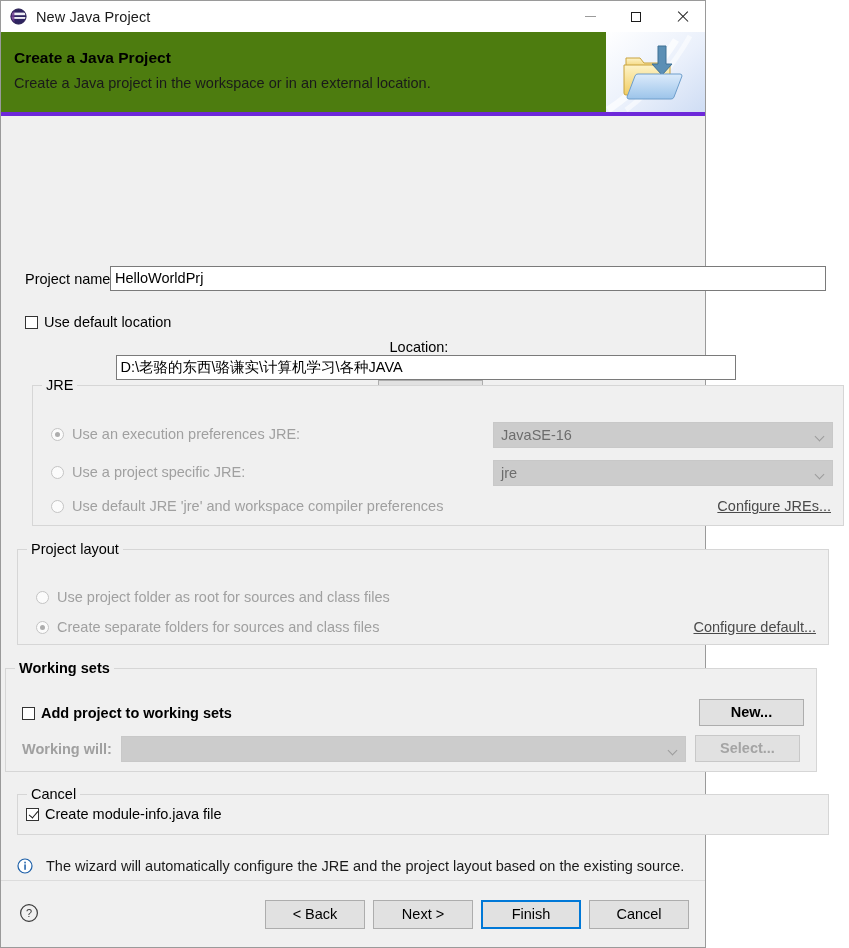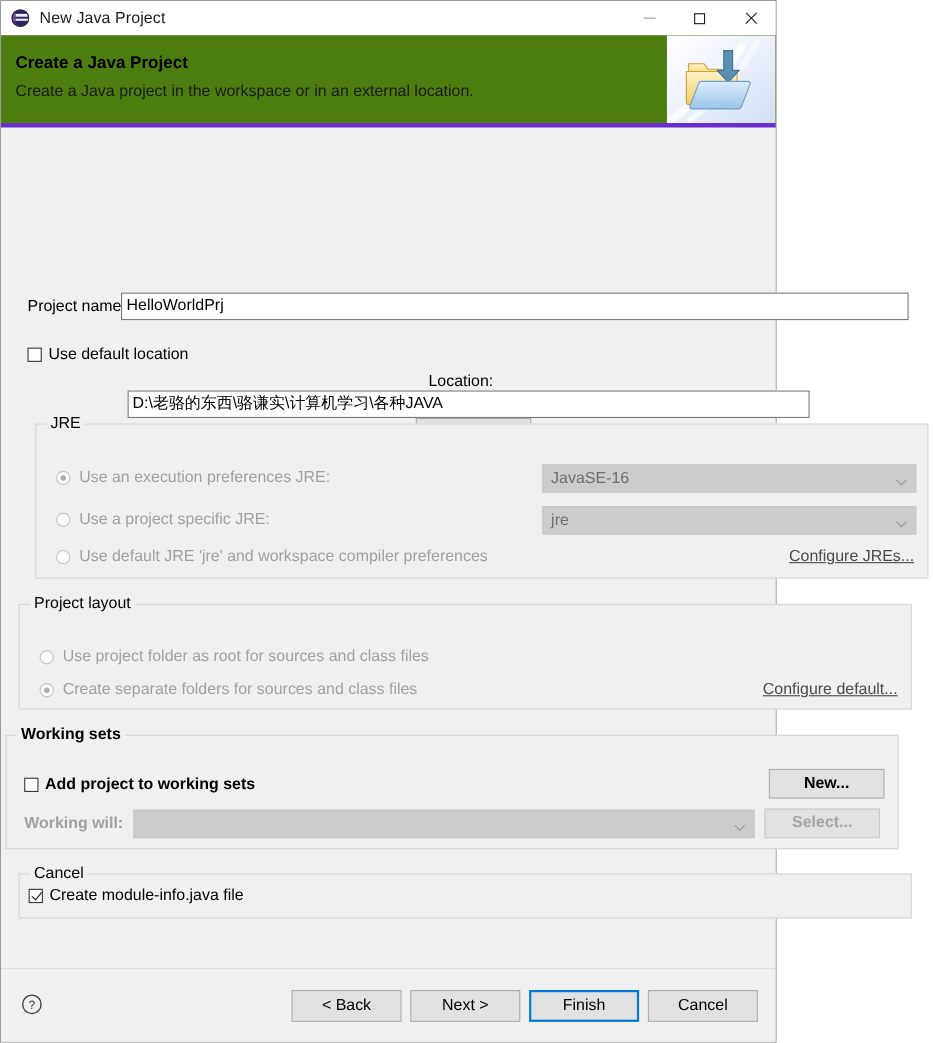--- a/index.html
+++ b/index.html
@@ -485,20 +485,30 @@
     </div>
 
     <div class="group" style="left:16px; top:678px; width:812px; height:41px;">
       <span class="group-title">Cancel</span>
       <div class="row" style="position:absolute; left:8px; top:11px;">
         <span class="cb checked"></span>
         <span class="lbl" style="margin-left:6px;">Create module-info.java file</span>
       </div>
     </div>
 
+    <div class="status-row">
+      <span class="info-icon">
+        <svg width="16" height="16" viewBox="0 0 16 16">
+          <circle cx="8" cy="8" r="7" fill="#ffffff" stroke="#1c5fa8" stroke-width="1.2"></circle>
+          <rect x="7.3" y="6.4" width="1.5" height="5.4" fill="#1c5fa8"></rect>
+          <rect x="7.3" y="3.7" width="1.5" height="1.7" fill="#1c5fa8"></rect>
+        </svg>
+      </span>
+      <span class="status-text">The wizard will automatically configure the JRE and the project layout based on the existing source.</span>
+    </div>
 
   </div>
 
   <div class="footer">
     <span class="help-icon">
       <svg width="20" height="20" viewBox="0 0 20 20">
         <circle cx="10" cy="10" r="8.4" fill="#f0f0f0" stroke="#3a3a3a" stroke-width="1.2"></circle>
         <text x="10" y="14.3" font-family="Liberation Sans, sans-serif" font-size="11" fill="#3a3a3a" text-anchor="middle">?</text>
       </svg>
     </span>

